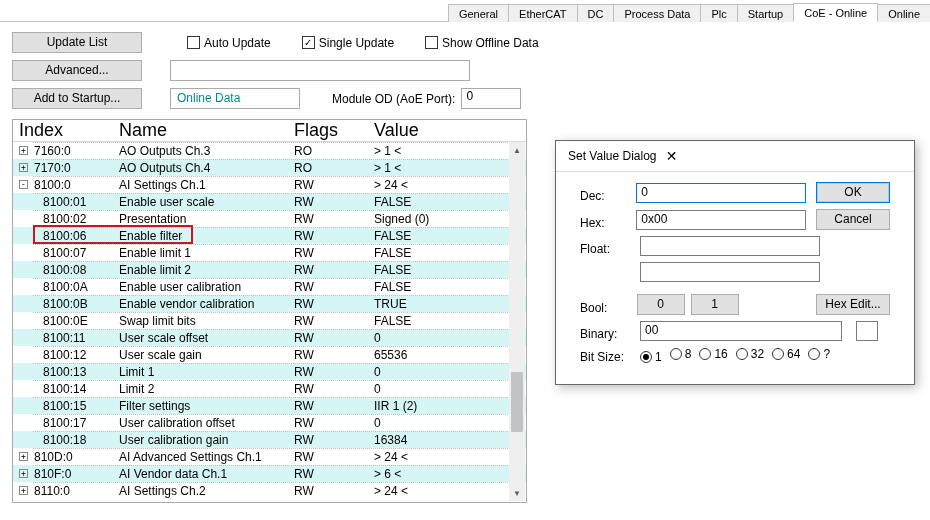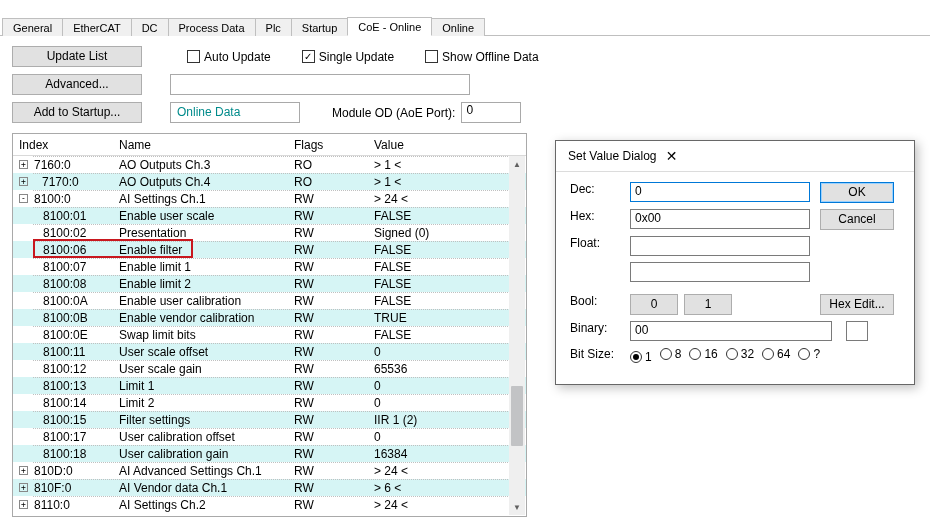--- a/index.html
+++ b/index.html
@@ -18,40 +18,40 @@
   html,body{margin:0;padding:0;}
   body{
     width:930px;height:520px;
     font-family:"Segoe UI",Tahoma,Arial,sans-serif;
     font-size:12px;
     color:var(--text);
     background:var(--white);
     position:relative;
   }
   
-  .tabs{display:flex;align-items:flex-end;height:36px;border-bottom:1px solid var(--border);padding-left:2px;}
+  .tabs{display:flex;align-items:flex-end;height:22px;border-bottom:1px solid var(--border);padding-left:2px;justify-content:flex-end;}
   .tab{padding:3px 10px 2px;border:1px solid var(--border);border-bottom:none;margin-right:-1px;background:var(--bg);position:relative;top:1px;cursor:default;font-size:11px;}
   .tab.active{background:var(--white);border-bottom:1px solid var(--white);z-index:2;}
   
   .panel{padding:10px 12px 0 12px;background:var(--white);}
   .ctrl-row{display:flex;align-items:center;margin-bottom:7px;}
   .btn{height:21px;border:1px solid #adadad;background:#e1e1e1;padding:0 8px;min-width:130px;text-align:center;line-height:19px;font-size:12px;}
   .cbx{display:flex;align-items:center;margin-right:14px;padding-left:17px;}
   .cbx-box{width:13px;height:13px;border:1px solid #333;margin-right:4px;display:inline-flex;align-items:center;justify-content:center;font-size:10px;line-height:1;}
   .cbx-box.checked::after{content:"\2713";font-size:10px;}
   .long-box{border:1px solid #a9a9a9;height:21px;flex:1;background:var(--white);}
   .sec-row{display:flex;align-items:center;}
   .sec-row .btn{margin-right:28px;}
   .online-data{border:1px solid #a9a9a9;height:21px;width:130px;color:var(--teal);padding:2px 6px;background:var(--white);margin-right:32px;}
   .mod-label{margin-right:6px;text-align:right;}
   .num-input{border:1px solid #a9a9a9;height:21px;width:60px;padding:0 4px;background:var(--white);text-align:left;}
   
   .table-box{margin-top:10px;border:1px solid #a9a9a9;background:var(--white);width:515px;height:384px;position:relative;display:flex;flex-direction:column;}
   .thead{display:flex;height:22px;border-bottom:1px solid var(--border-light);align-items:center;position:relative;}
-  .th{padding:4px 6px;font-size:12px;color:#000;}
+  .th{padding:4px 6px;font-size:18px;color:#000;}
   .th:nth-child(1){width:100px;}
   .th:nth-child(2){width:175px;}
   .th:nth-child(3){width:80px;}
   .th:nth-child(4){width:120px;}
   .tbody{flex:1;overflow:hidden;}
   .row{display:flex;align-items:center;height:17px;padding:0;position:relative;}
   .row.alt{background:var(--row-alt);}
   .cell{padding:0 6px;white-space:nowrap;overflow:hidden;}
   .cell.idx{width:100px;display:flex;align-items:center;}
   .cell.name{width:175px;}
@@ -64,21 +64,21 @@
   
   .vscroll{position:absolute;right:1px;top:22px;bottom:1px;width:16px;background:var(--scroll-track);}
   .vscroll .arrow{height:16px;display:flex;align-items:center;justify-content:center;font-size:8px;color:#606060;}
   .vscroll .thumb{position:absolute;left:2px;right:2px;background:var(--scroll-thumb);border-radius:1px;}
   
   .dialog-wrap{position:absolute;left:555px;top:140px;width:360px;background:var(--white);border:1px solid #676767;box-shadow:3px 3px 10px rgba(0,0,0,0.25);}
   .titlebar{display:flex;align-items:center;height:30px;padding:0 10px 0 12px;}
   .titlebar .title{font-size:12px;}
   .titlebar .close{width:30px;text-align:center;font-size:14px;line-height:1;cursor:default;}
   .dlg-body{padding:4px 14px 14px 14px;border-top:1px solid #dcdcdc;}
-  .drow{display:flex;align-items:flex-start;margin:6px 0;}
+  .drow{display:flex;align-items:flex-end;margin:6px 10px;}
   .dlbl{width:60px;}
   .dinp{border:1px solid #7a7a7a;height:20px;padding:1px 4px;background:var(--white);width:180px;margin-right:10px;}
   .dinp.focus{border:1px solid #0078d7;outline:1px solid #0078d7;outline-offset:-1px;}
   .dinp.ro{background:#fff;}
   .dbtn{height:21px;border:1px solid #adadad;background:#e1e1e1;padding:0 8px;min-width:74px;text-align:center;line-height:19px;font-size:12px;}
   .dbtn.def{border:1px solid #0078d7;outline:1px solid #99d1ff;outline-offset:-2px;}
   .dbtn.small{min-width:48px;}
   .radio{display:inline-flex;align-items:center;margin-right:8px;}
   .radio .r{width:12px;height:12px;border:1px solid #333;border-radius:50%;margin-right:3px;display:inline-flex;align-items:center;justify-content:center;}
   .radio .r.sel::after{content:"";width:6px;height:6px;border-radius:50%;background:#000;display:block;}
@@ -140,21 +140,21 @@
             <span style="margin-left: 2px;">7160:0</span>
           </div>
           <div class="cell name">AO Outputs Ch.3</div>
           <div class="cell flags">RO</div>
           <div class="cell val">&gt; 1 &lt;</div>
         </div>
         <div class="row alt">
           <div class="dotted"></div>
           <div class="cell idx ind1" style="padding-left: 6px;">
             <span class="tree-tog">+</span>
-            <span style="margin-left: 10px;">7170:0</span>
+            <span style="margin-left: 2px;">7170:0</span>
           </div>
           <div class="cell name">AO Outputs Ch.4</div>
           <div class="cell flags">RO</div>
           <div class="cell val">&gt; 1 &lt;</div>
         </div>
         <div class="row">
           <div class="dotted"></div>
           <div class="cell idx ind1" style="padding-left: 6px;">
             <span class="tree-tog">-</span>
             <span style="margin-left: 2px;">8100:0</span>

